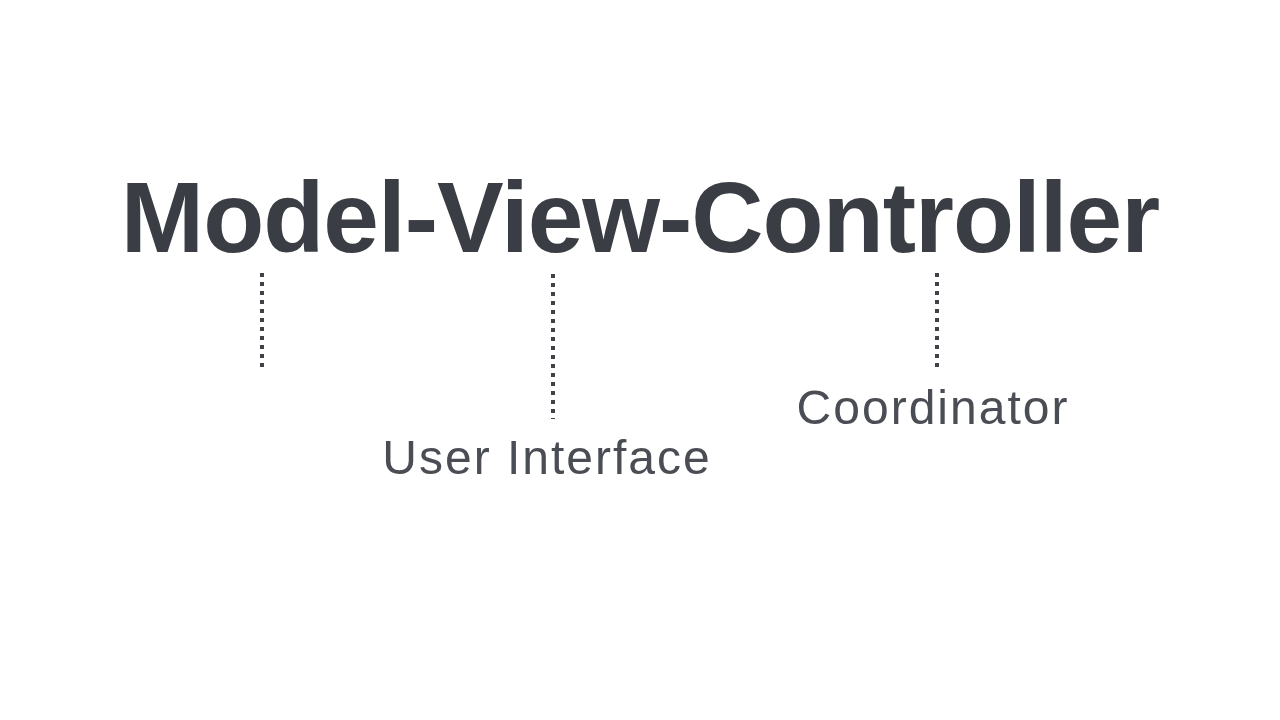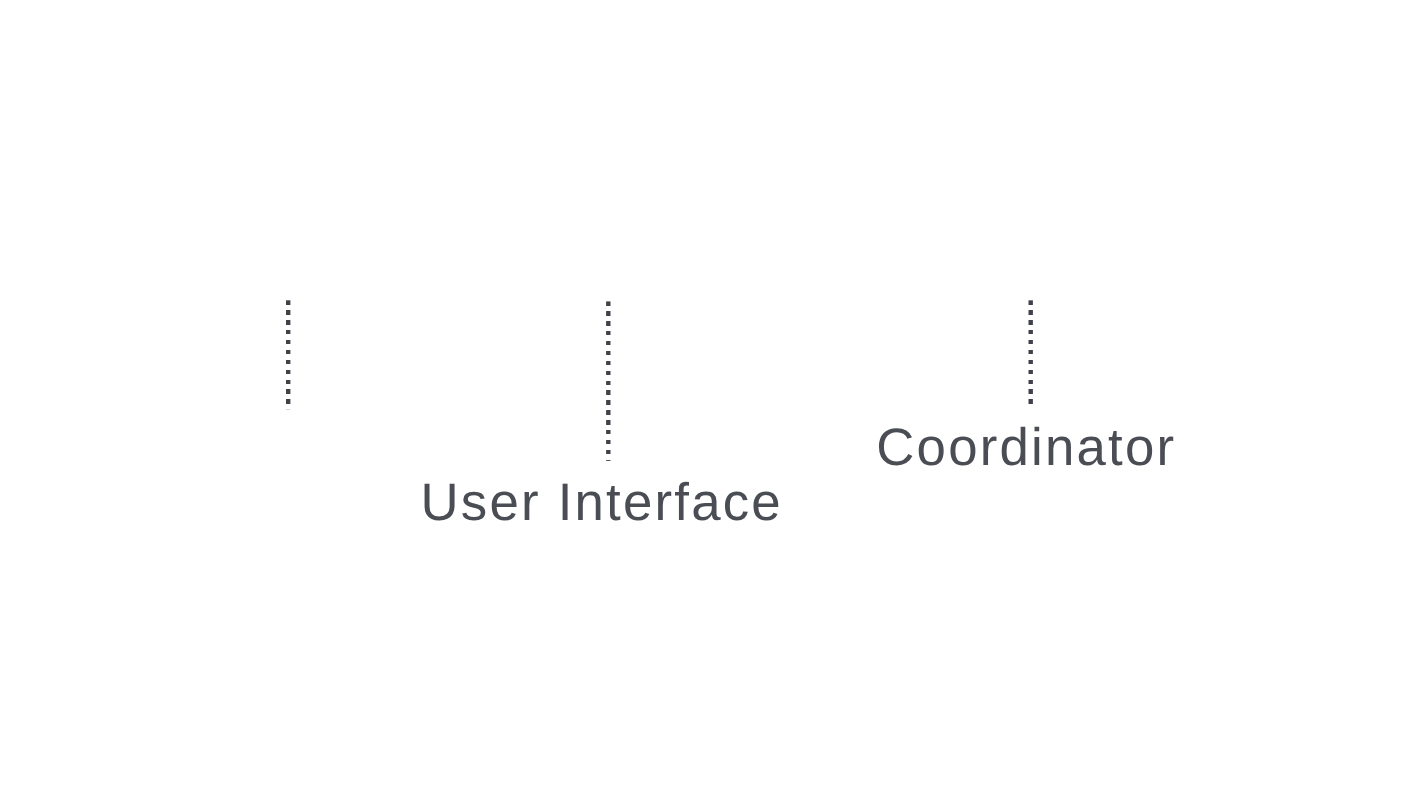--- a/index.html
+++ b/index.html
@@ -58,20 +58,21 @@
   }
   .label-data          { left: 253px; top: 384px; }
   .label-userinterface { left: 547px; top: 434px; }
   .label-coordinator   { left: 933px; top: 384px; }
 </style>
 </head>
 <body>
 
 <div class="stage">
 
+  <h1 class="title">Model-View-Controller</h1>
 
   <div class="dotted-line line-model"></div>
   <div class="dotted-line line-view"></div>
   <div class="dotted-line line-controller"></div>
 
   <div class="connector-label label-coordinator">Coordinator</div>
   <div class="connector-label label-userinterface">User Interface</div>
 
 </div>
 

